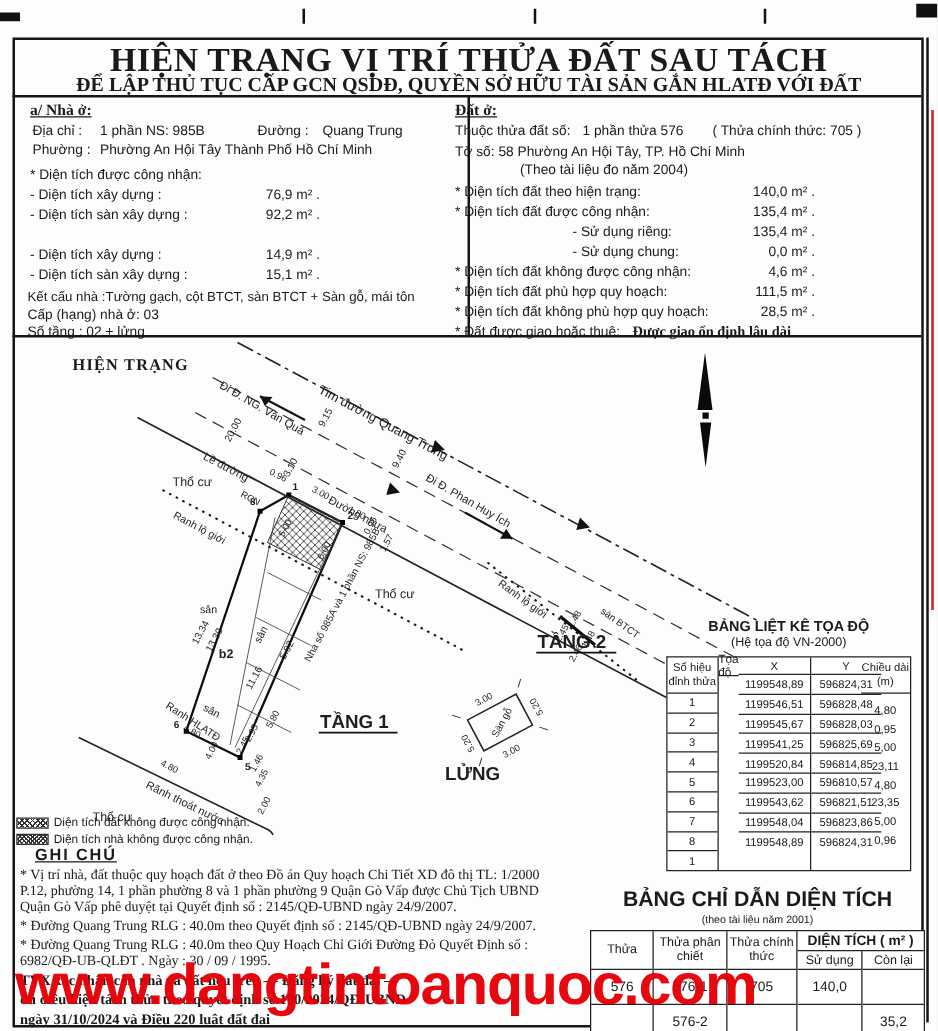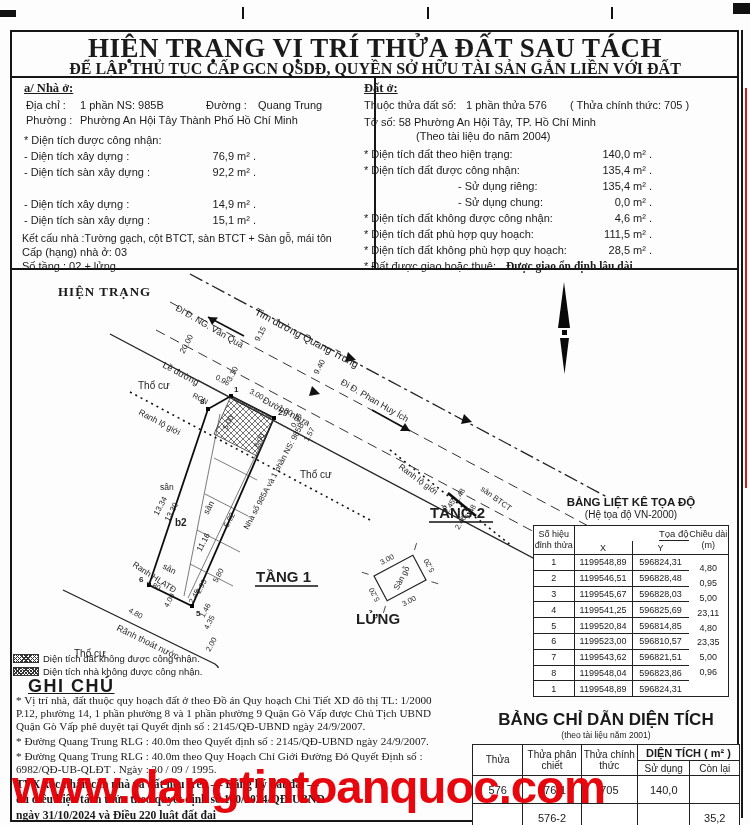--- a/index.html
+++ b/index.html
@@ -32,39 +32,39 @@
   
   .legend{position:absolute;left:13px;top:652px;font-size:9.5px;}
   .legrow{display:flex;align-items:center;height:12px;margin-bottom:1px;}
   .sw{width:24px;height:7px;margin-right:4px;border:1px solid #333;}
   .sw1{background:
       repeating-linear-gradient(45deg,#333 0 1px,transparent 1px 3px),
       repeating-linear-gradient(-45deg,#333 0 1px,transparent 1px 3px);}
   .sw2{background:
       repeating-linear-gradient(45deg,#333 0 1px,transparent 1px 2.4px),
       repeating-linear-gradient(-45deg,#333 0 1px,transparent 1px 2.4px);}
-  .ghichu{position:absolute;left:28px;top:676px;font-size:18px;font-weight:bold;
+  .ghichu{position:absolute;left:28px;top:676px;font-size:13px;font-weight:bold;
           letter-spacing:1.5px;text-decoration:underline;}
   .notes{position:absolute;left:16px;top:694px;width:436px;font-family:"Liberation Serif",serif;
          font-size:11.2px;line-height:1.16;}
   .notes p{margin:0 0 2px 0;}
   .notes .bold{font-weight:bold;font-size:11.6px;}
   
   .ctwrap{position:absolute;left:533px;top:496px;width:196px;}
   .cttitle{text-align:center;font-weight:bold;font-size:11.5px;}
   .ctsub{text-align:center;font-size:10px;margin-top:1px;}
   .ctable{display:flex;border:1.4px solid #222;margin-top:5px;background:#fff;font-size:9px;}
   .ccol{display:flex;flex-direction:column;}
   .ccol + .ccol, .cmid{border-left:1px solid #222;}
   .chead2{height:28px;display:flex;flex-direction:column;align-items:center;justify-content:center;
           border-bottom:1px solid #222;font-size:9px;line-height:1.2;}
   .chead{height:13px;display:flex;align-items:center;justify-content:center;border-bottom:1px solid #222;}
   .ccell{height:14.8px;display:flex;align-items:center;justify-content:center;border-bottom:1px solid #222;}
   .ccell:last-child{border-bottom:none;}
-  .cmid{display:flex;flex-direction:column;border-left:1px solid #222;align-items:flex-end;}
+  .cmid{display:flex;flex-direction:row;border-left:1px solid #222;}
   .ctoado{height:14px;display:flex;align-items:center;justify-content:center;border-bottom:1px solid #222;font-size:9.5px;}
   .cxy{display:flex;flex:1;}
   .cxy .ccol:first-child{border-left:none;}
   .lencol{position:relative;width:40px;}
   .lenhead{height:28px;display:flex;flex-direction:column;align-items:center;justify-content:center;
            border-bottom:1px solid #222;font-size:9px;line-height:1.2;}
   .lenval{position:absolute;width:100%;text-align:center;font-size:9px;}
   
   .atwrap{position:absolute;left:472px;top:710px;width:268px;}
   .attitle{text-align:center;font-weight:bold;font-size:17px;}
@@ -95,21 +95,21 @@
   <div class="tick" style="left:242px;top:7px;width:2px;height:12px;"></div>
   <div class="tick" style="left:427px;top:7px;width:2px;height:12px;"></div>
   <div class="tick" style="left:611px;top:7px;width:2px;height:12px;"></div>
   <div class="tick" style="left:733px;top:3px;width:17px;height:11px;"></div>
 
   <div class="frame"></div>
   <div class="frame2"></div>
   <div class="redline"></div>
 
   <div class="title">HIỆN TRẠNG VỊ TRÍ THỬA ĐẤT SAU TÁCH</div>
-  <div class="subtitle">ĐỂ LẬP THỦ TỤC CẤP GCN QSDĐ, QUYỀN SỞ HỮU TÀI SẢN GẮN LIỀN VỚI ĐẤT</div>
+  <div class="subtitle">ĐỂ LẬP THỦ TỤC CẤP GCN QSDĐ, QUYỀN SỞ HỮU TÀI SẢN GẮN HLATĐ VỚI ĐẤT</div>
 
   <div class="hline" style="left:10px;top:76px;width:727px;"></div>
   <div class="hline" style="left:10px;top:268px;width:727px;"></div>
   <div class="vline" style="left:374px;top:76px;height:192px;"></div>
 
   <div class="ibox" style="left:10px;width:364px;border-radius:23px;">
     <div class="bhead">a/ Nhà ở:</div>
     <div class="row" style="top:23px;left:0;width:364px;">
       <span class="lab" style="left:16px;">Địa chỉ  :</span>
       <span class="lab" style="left:70px;">1 phần NS: 985B</span>

